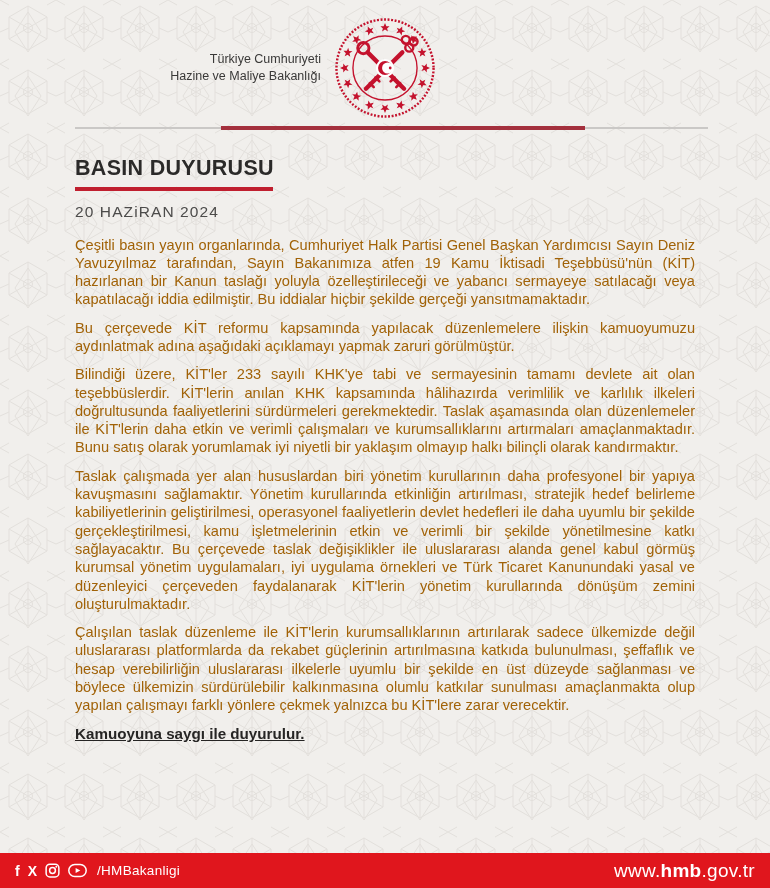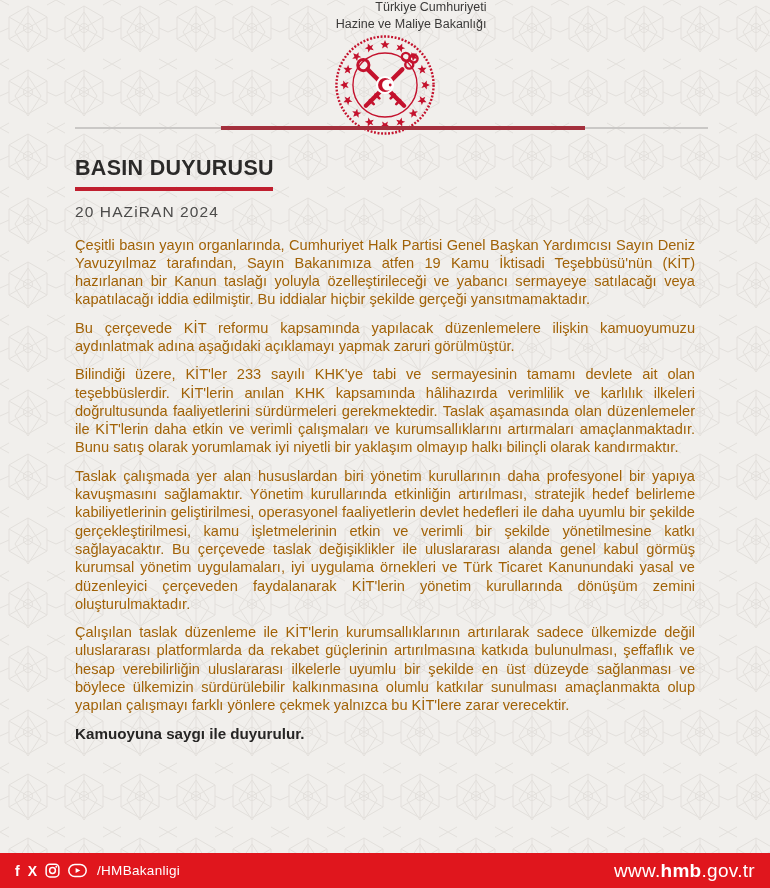--- a/index.html
+++ b/index.html
@@ -10,42 +10,41 @@
     position:relative;
     overflow:hidden;
   }
   .page{position:relative;width:770px;height:888px;}
   .bg-pattern{position:absolute;inset:0;z-index:0;pointer-events:none;}
   
   .header{
     position:absolute;top:14px;left:0;right:0;height:108px;
     display:flex;align-items:center;justify-content:center;
     z-index:2;
-    flex-direction:column;
   }
   .org-block{color:#3a3938;font-size:12.5px;line-height:17px;}
   .org-tr{text-align:right;margin-right:12px;width:215px;}
   .org-en{text-align:left;margin-left:12px;width:215px;}
   .emblem{flex:0 0 auto;width:104px;height:104px;}
   
   .divider{position:absolute;top:126px;left:75px;right:62px;height:4px;z-index:2;}
   .divider-gray{position:absolute;top:1px;left:0;right:0;height:2px;background:#cac8c6;}
   .divider-red{position:absolute;top:0;left:146px;width:364px;height:4px;background:#a4303d;}
   
   .content{position:absolute;top:156px;left:75px;right:75px;z-index:2;}
   .title{font-size:21.5px;font-weight:bold;color:#2b2a29;letter-spacing:0.3px;}
   .title-underline{width:198px;height:3.5px;background:#c01f2f;margin-top:6px;}
   .date{ text-align:left;font-size:15.5px;color:#4c4b4a;letter-spacing:1.1px;margin-top:12px;}
   .paras{margin-top:15px;}
   .paras p{
     margin:0 0 10px 0;
     font-size:14.6px;line-height:18.3px;
     text-align:justify;color:#a16207;
   }
-  .closing{font-weight:bold;font-size:15.2px;color:#262524;margin-top:3px;}
+  .closing{font-weight:bold;font-size:15.2px;color:#262524;margin-top:3px;text-decoration:underline;}
   
   .footer{
     position:absolute;left:0;right:0;bottom:0;height:35px;
     background:#e0161d;color:#fff;z-index:3;
     display:flex;align-items:center;justify-content:space-between;
     padding:0 15px;box-sizing:border-box;
   }
   .social{display:flex;align-items:center;gap:8px;}
   .glyph-icon{font-weight:bold;font-size:14px;line-height:14px;cursor:pointer;}
   .svg-icon{display:block;cursor:pointer;}

